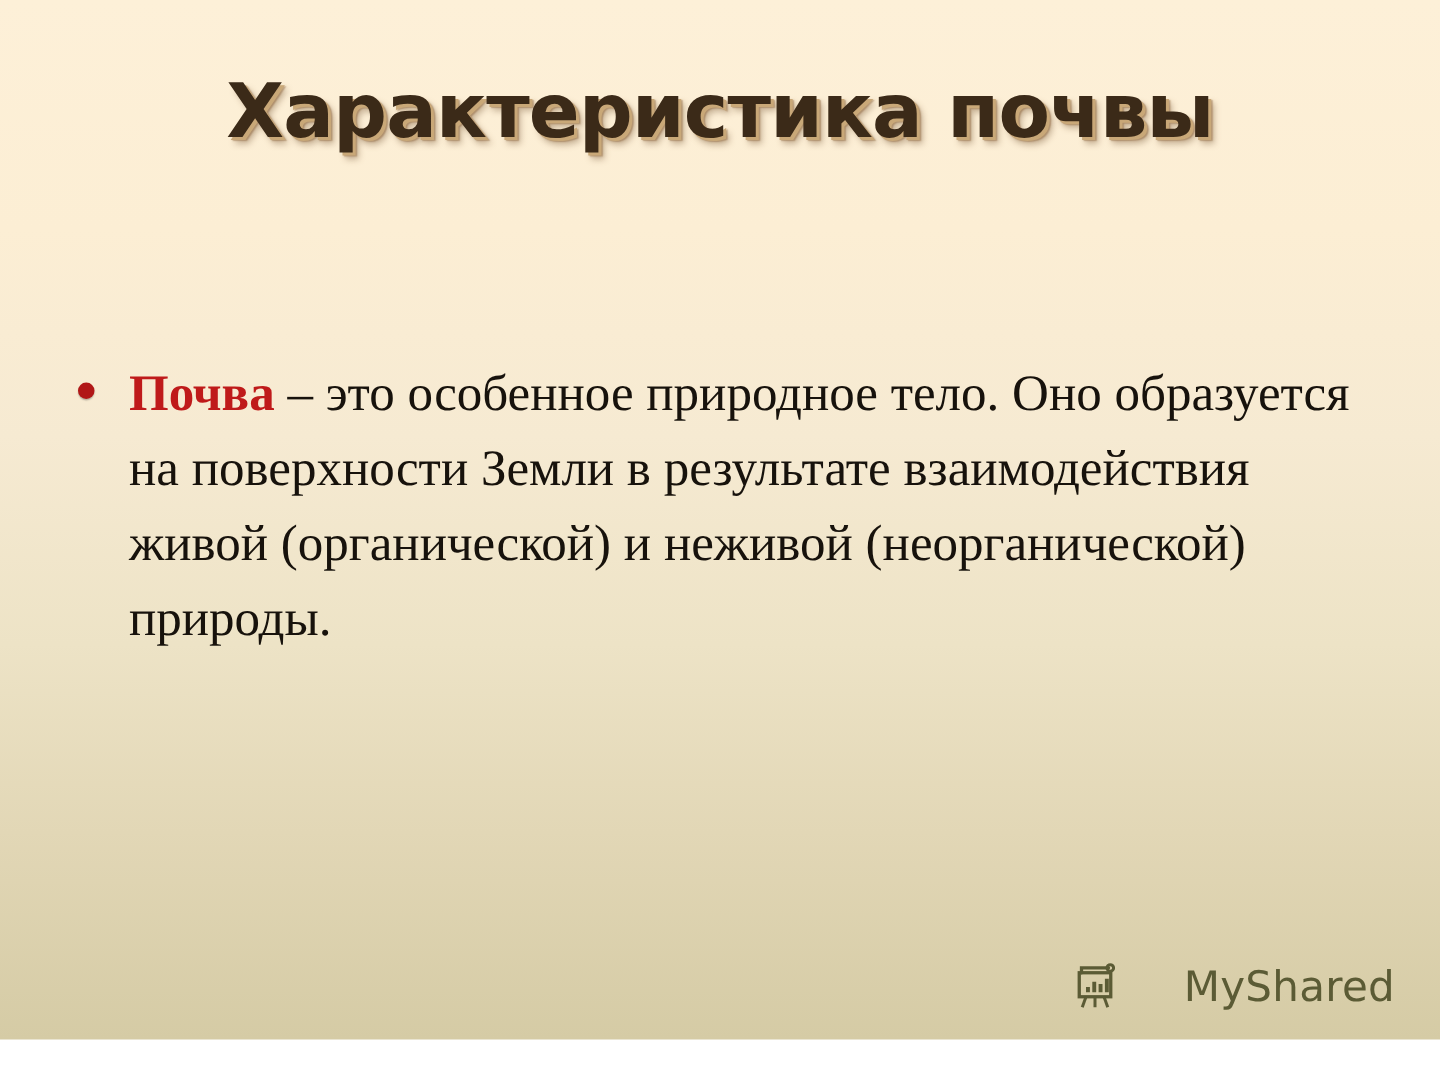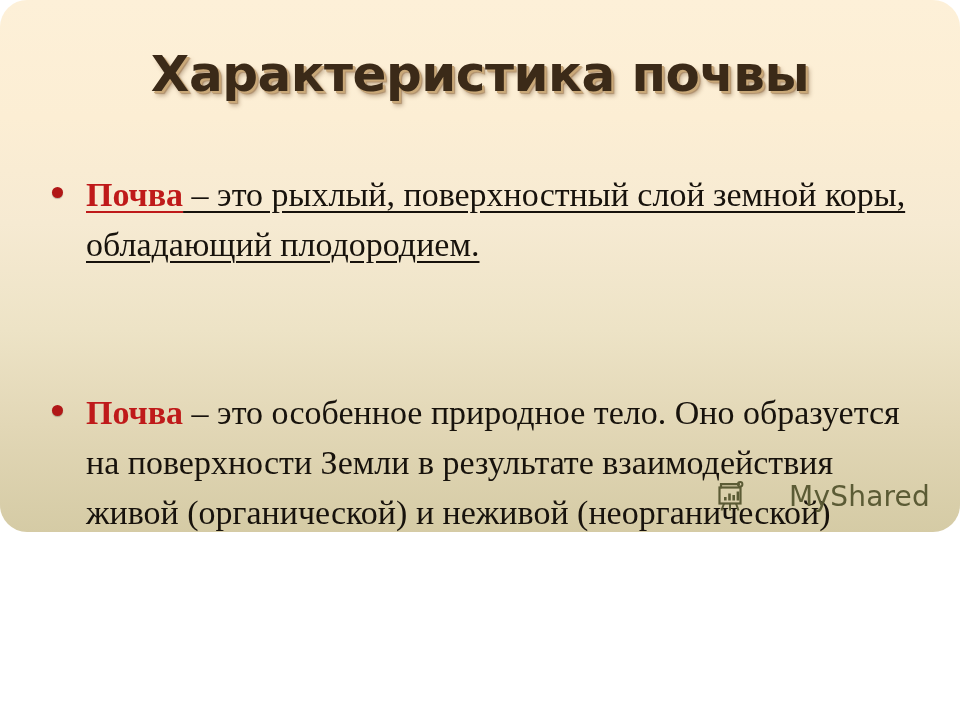--- a/index.html
+++ b/index.html
@@ -10,30 +10,29 @@
   body {
     width: 960px;
     height: 720px;
     overflow: hidden;
     font-family: "Liberation Serif", serif;
   }
 
   #slide {
     position: relative;
     width: 960px;
-    height: 532px;
+    height: 693px;
     background: linear-gradient(to bottom,
                 #FDF0D8 0%,
                 #FCEED4 22%,
                 #F6EAD2 42%,
                 #EDE3C6 62%,
                 #E2D7B6 80%,
                 #D5CBA5 100%);
     overflow: hidden;
-    border-radius: 27px;
   }
 
   
   #title-block {
     position: absolute;
     top: 48px;
     left: 0;
     width: 960px;
     text-align: center;
   }
@@ -102,21 +101,21 @@
     text-underline-offset: 5px;
   }
 
   .underlined .term {
     text-decoration: underline;
     text-decoration-thickness: 2px;
     text-underline-offset: 5px;
   }
 
   #bullet-2-row {
-    margin-top: 118px;
+    margin-top: 68px;
   }
 
   
   #myshared-logo {
     position: absolute;
     right: 30px;
     bottom: 18px;
     display: flex;
     align-items: center;
     gap: 8px;
@@ -143,28 +142,20 @@
 <body>
 
 <div id="slide">
 
   <div id="title-block">
     <span id="slide-title">Характеристика почвы</span>
   </div>
 
   <div id="body">
 
-    <div class="bullet-row" id="bullet-1-row">
-      <span class="bullet-marker">
-        <span class="bullet-dot"></span>
-      </span>
-      <div class="bullet-text underlined">
-        <span class="term">Почва</span><span> – это рыхлый, поверхностный слой земной коры, обладающий плодородием.</span>
-      </div>
-    </div>
 
     <div class="bullet-row" id="bullet-2-row">
       <span class="bullet-marker">
         <span class="bullet-dot"></span>
       </span>
       <div class="bullet-text">
         <span class="term">Почва</span><span> – это особенное природное тело. Оно образуется на поверхности Земли в результате взаимодействия живой (органической) и неживой (неорганической) природы.</span>
       </div>
     </div>
 

